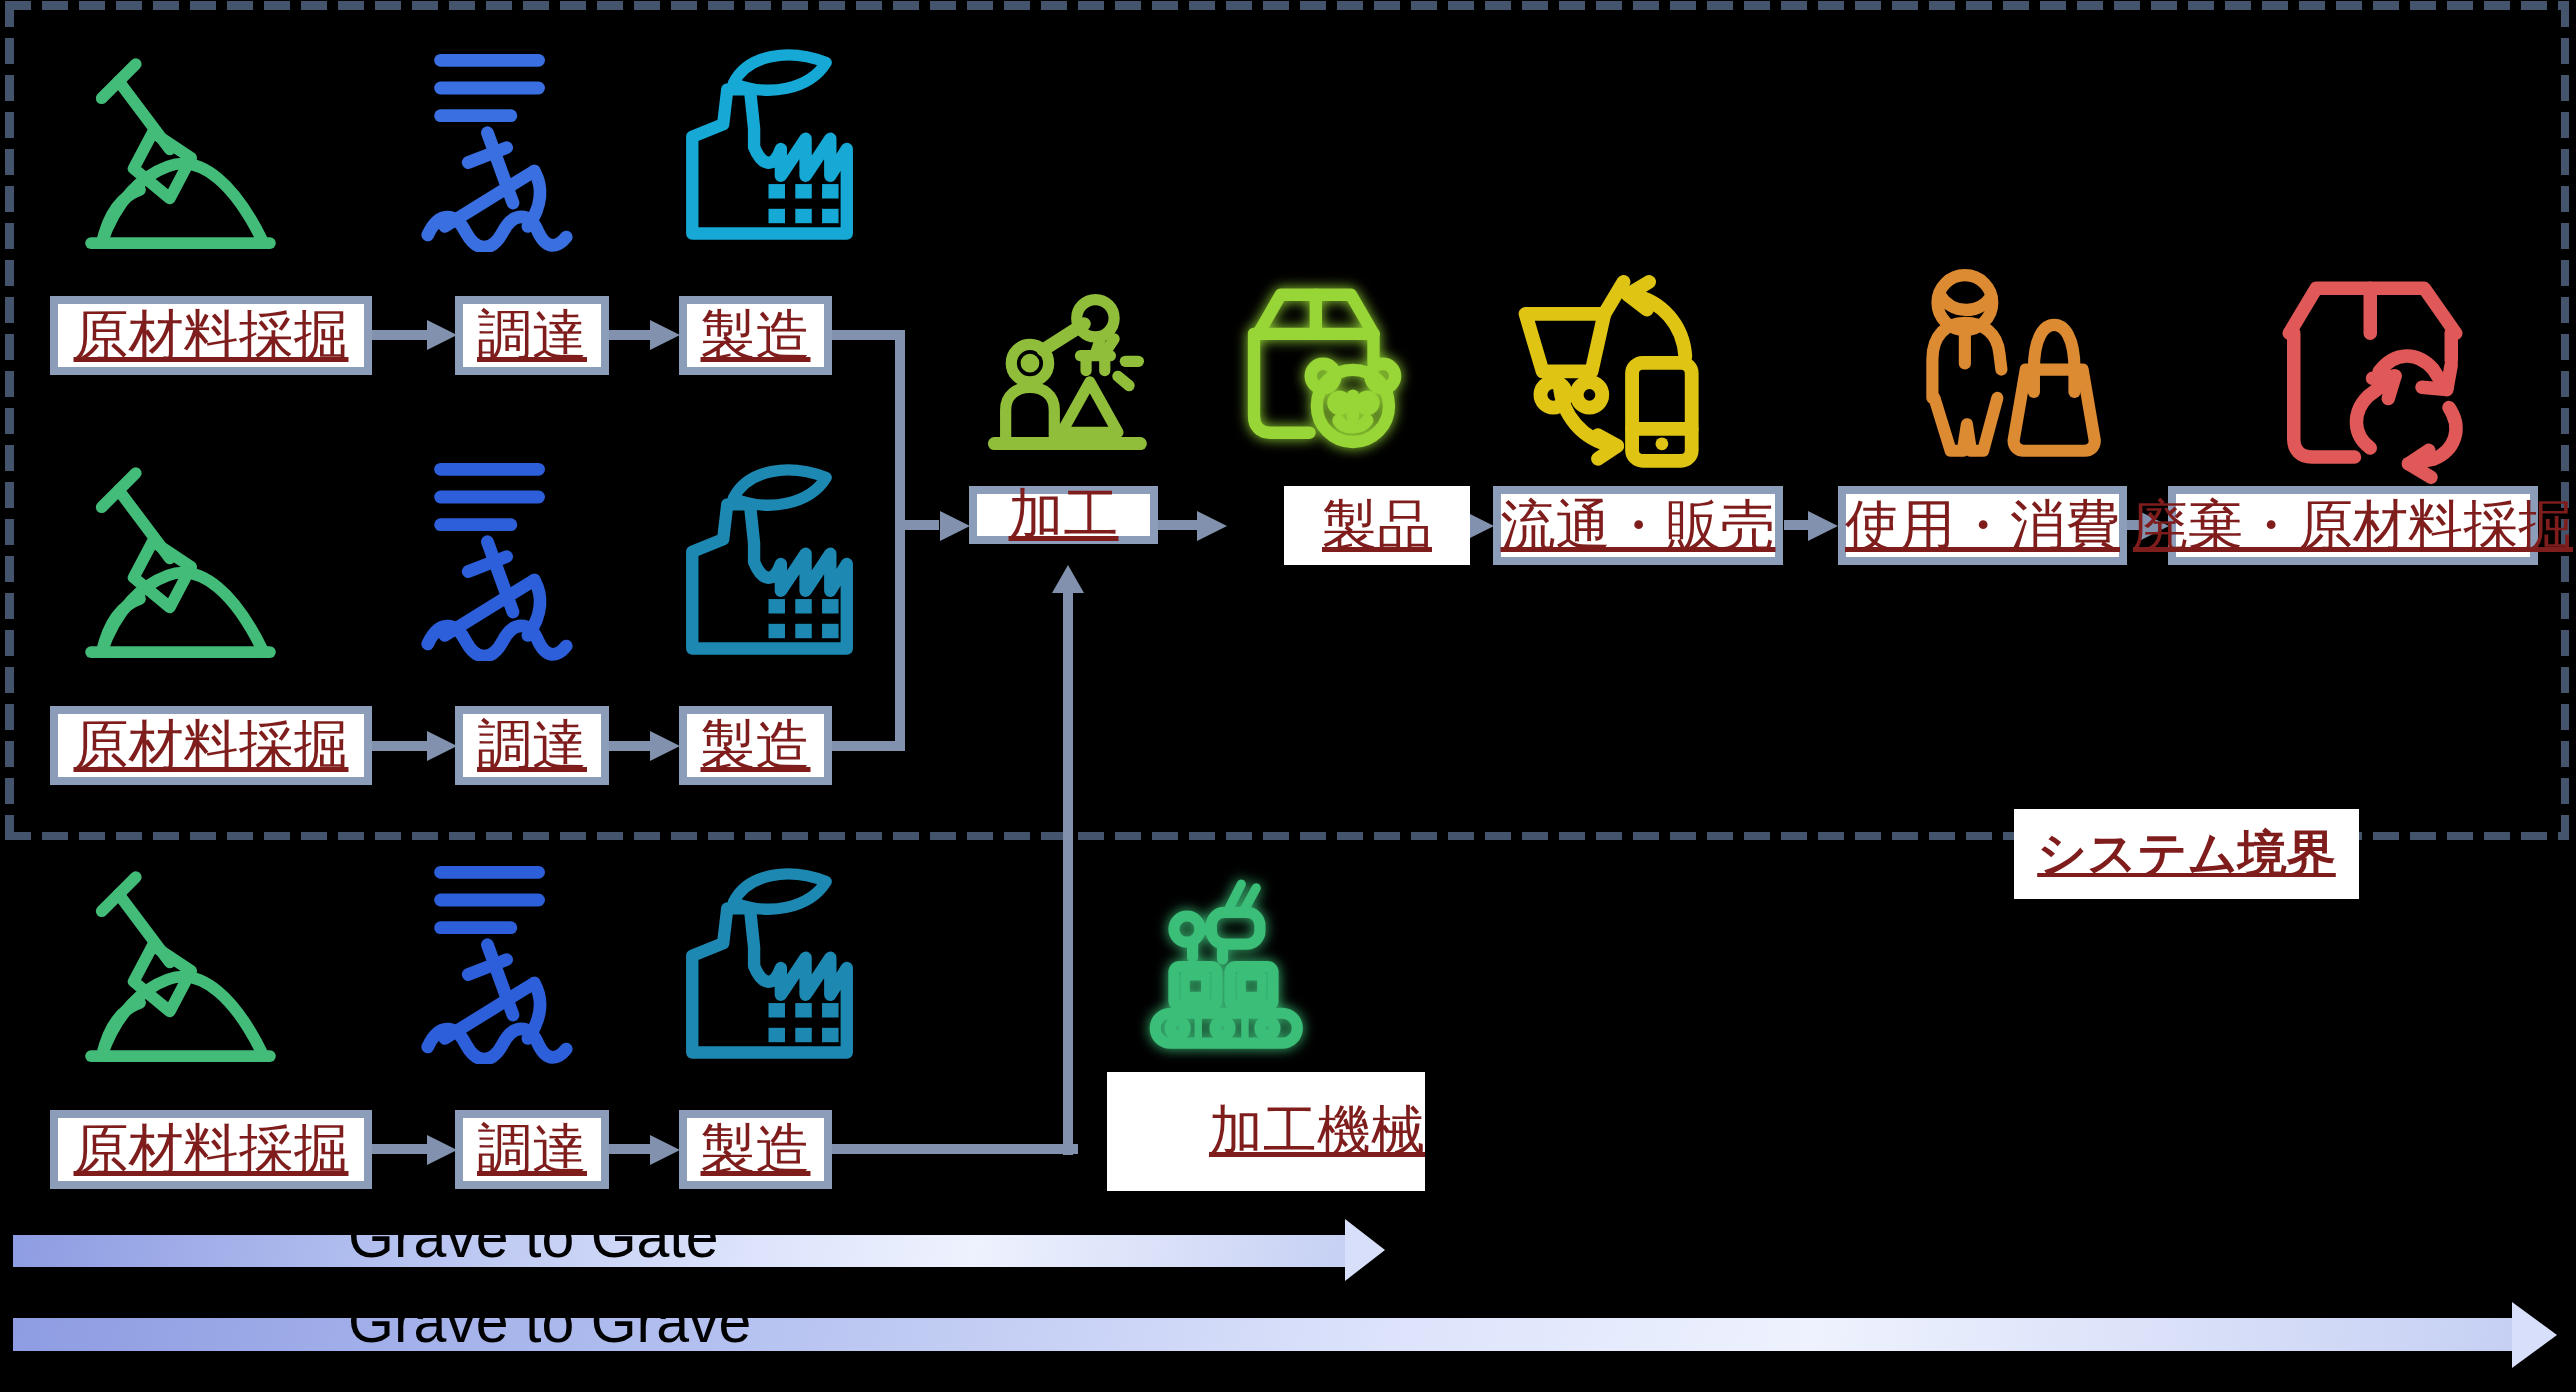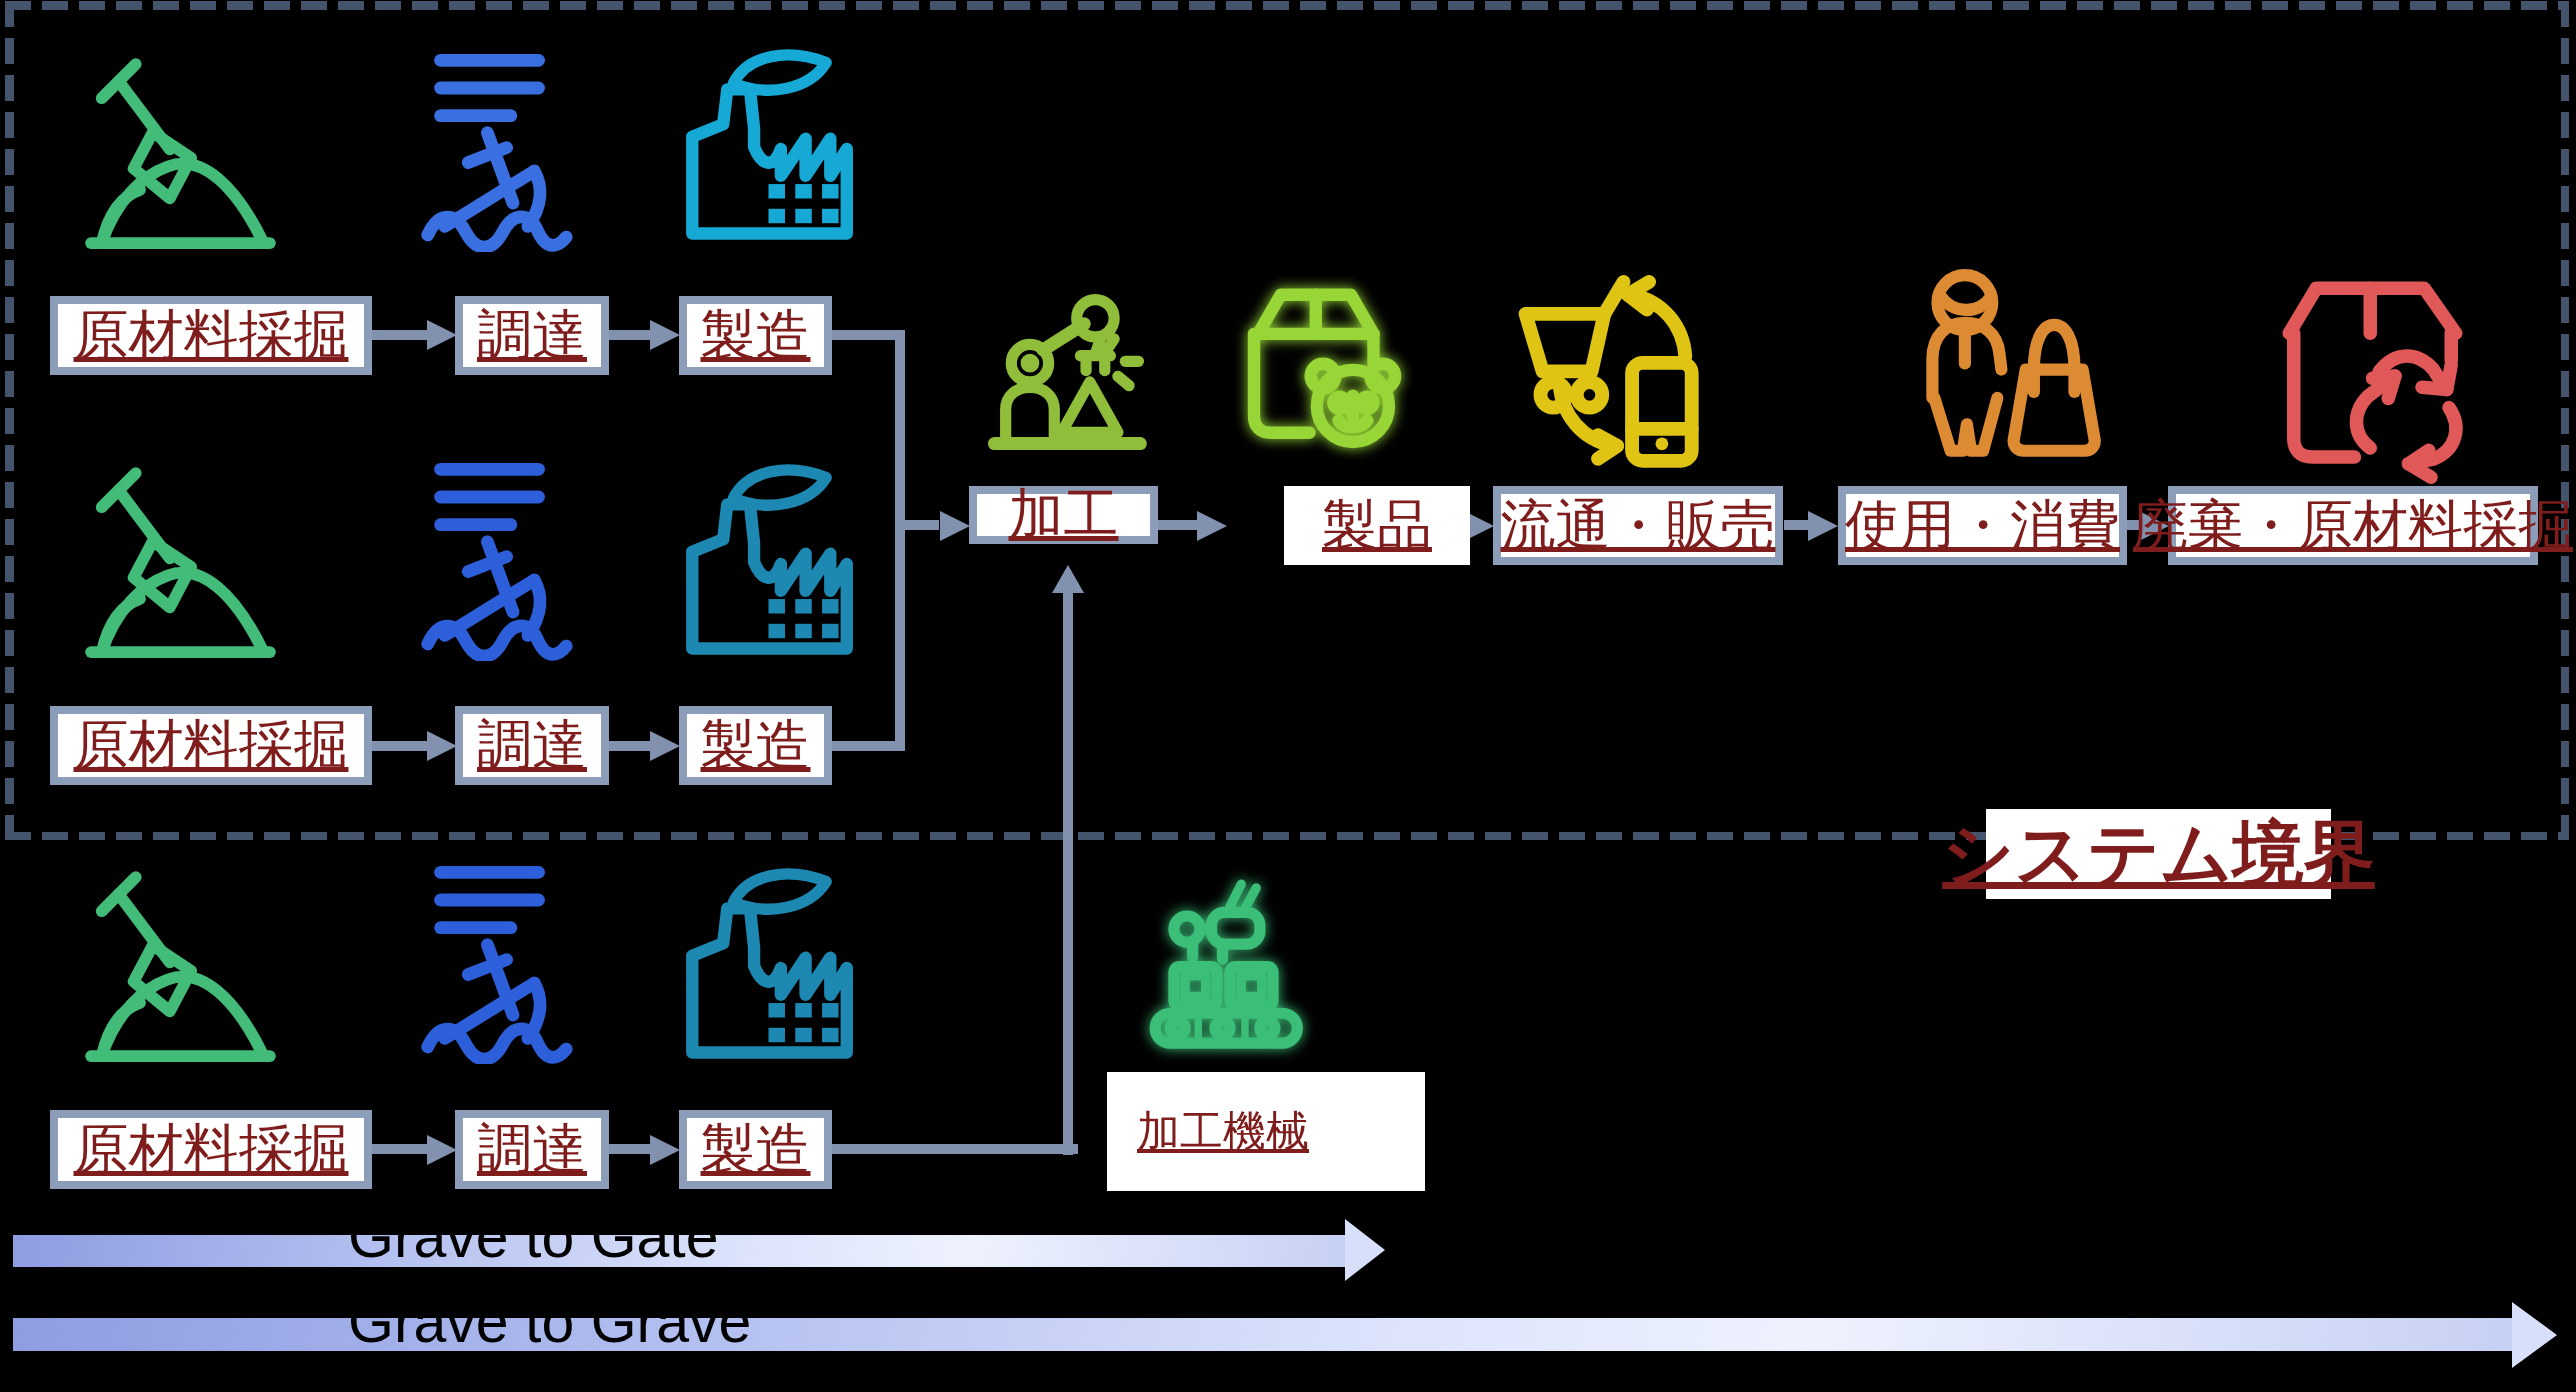--- a/index.html
+++ b/index.html
@@ -11,23 +11,23 @@
   .dash-h { position:absolute; height:8.4px; z-index:1;
     background:repeating-linear-gradient(90deg,#45546D 0 26px,transparent 26px 37px); }
   .dash-v { position:absolute; width:8.4px; z-index:1;
     background:repeating-linear-gradient(180deg,#45546D 0 26px,transparent 26px 37px); }
 
   
   .box { position:absolute; background:#fff; border:8.4px solid #8C9DBA; box-sizing:border-box;
     display:flex; align-items:center; justify-content:center; color:#7f1d1d;
     font-size:55px; white-space:nowrap; z-index:3;text-decoration:underline; }
   .box.noborder { border:none; }
-  .box.big { font-size:43px; }
+  .box.big { font-size:54px;justify-content:flex-end; }
   .machine-label { justify-content:flex-start; padding-left:30px; }
-  .boundary-label { font-weight:bold; font-size:71px; }
+  .boundary-label { font-weight:bold; font-size:49px;margin-left:28px; }
 
   
   .conn { position:absolute; background:#8292AE; z-index:2; }
   .ah-r { position:absolute; width:0; height:0; z-index:2;
     border-top:15px solid transparent; border-bottom:15px solid transparent;
     border-left:30px solid #8292AE; }
   .ah-u { position:absolute; width:0; height:0; z-index:2;
     border-left:16px solid transparent; border-right:16px solid transparent;
     border-bottom:28px solid #8292AE; }
 

